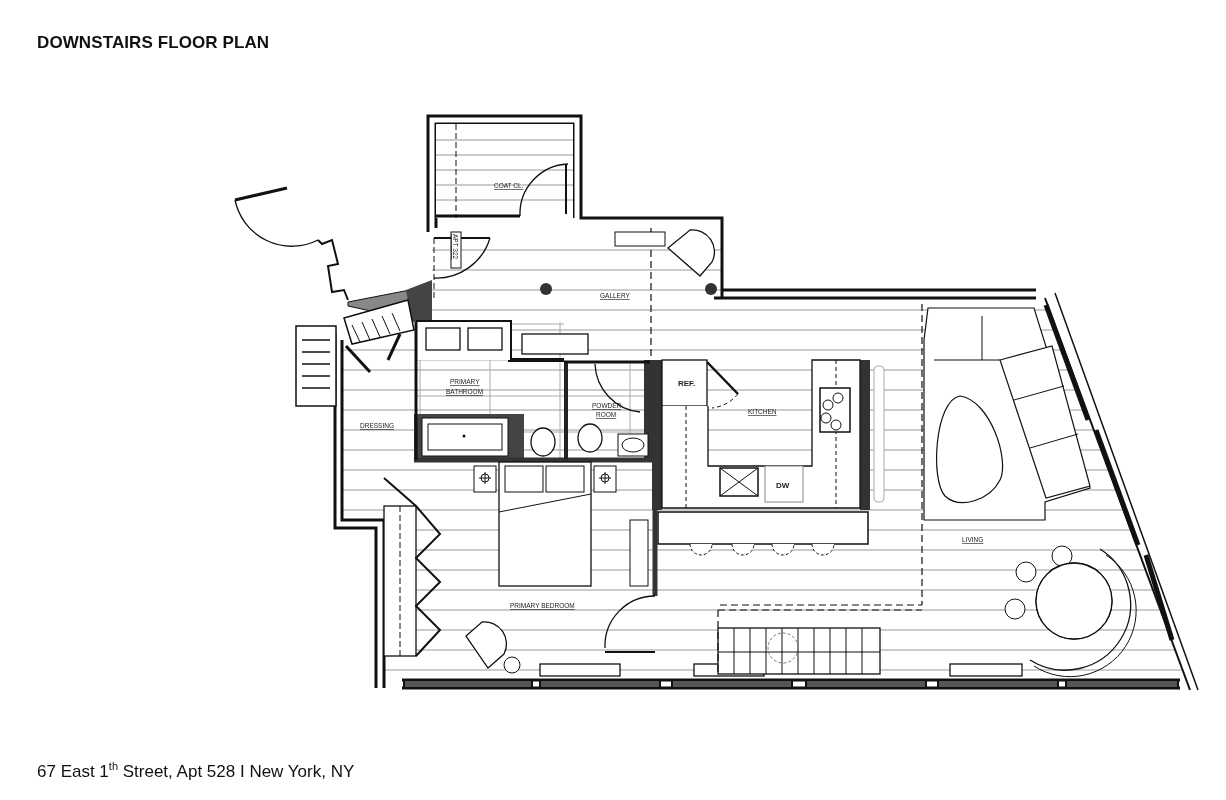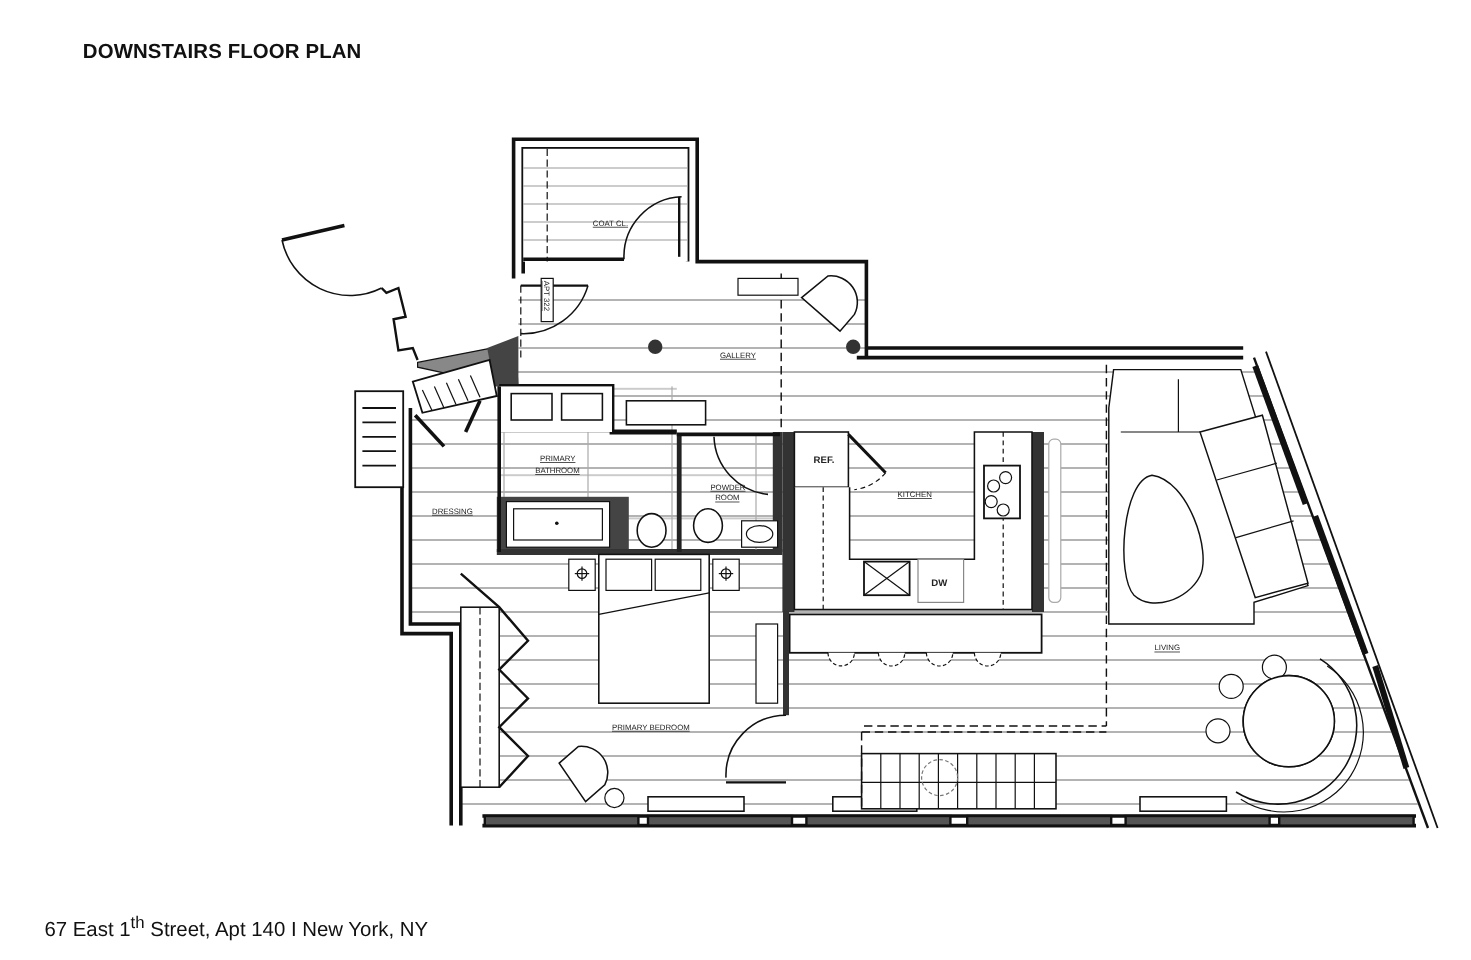--- a/index.html
+++ b/index.html
@@ -1,19 +1,19 @@
 <!DOCTYPE html>
 <html><head>
 <meta charset="utf-8">
 <style>
   html, body { margin:0; padding:0; background:#ffffff; }
   body { width:1226px; height:800px; position:relative; overflow:hidden; font-family:"Liberation Sans", sans-serif; color:#111; }
-  .title { position:absolute; left:37px; top:33px; font-size:17px; font-weight:bold; letter-spacing:0.1px;margin-left:32px; }
+  .title { position:absolute; left:37px; top:33px; font-size:17px; font-weight:bold; letter-spacing:0.1px; }
   .address { position:absolute; left:37px; top:760px; font-size:17px; }
-  .address sup { font-size:14px; }
+  .address sup { font-size:11px; }
   svg.plan { position:absolute; left:0; top:0; }
   .lbl { font-family:"Liberation Sans", sans-serif; font-size:6.5px; text-decoration:underline; fill:#222; }
   .lblb { font-family:"Liberation Sans", sans-serif; font-size:8px; font-weight:bold; fill:#222; }
 </style>
 </head>
 <body>
 
 <div class="title">DOWNSTAIRS FLOOR PLAN</div>
 
 <svg class="plan" width="1226" height="800" viewBox="0 0 1226 800" xmlns="http://www.w3.org/2000/svg">
@@ -253,14 +253,14 @@
         <line x1="846" y1="628" x2="846" y2="674"></line>
       <line x1="862" y1="628" x2="862" y2="674"></line>
     </g>
     <line x1="718" y1="610" x2="922" y2="610" stroke="#111" stroke-width="1.2" stroke-dasharray="7,4"></line>
     <line x1="718" y1="610" x2="718" y2="674" stroke="#111" stroke-width="1.2" stroke-dasharray="7,4"></line>
     <circle cx="783" cy="648" r="15" fill="none" stroke="#777" stroke-dasharray="3,2"></circle>
   </g>
 </svg>
 
 <div class="address">
-  <span>67 East 1</span><sup>th</sup><span> Street, Apt 140 I New York, NY</span>
+  <span>67 East 1</span><sup>th</sup><span> Street, Apt 528 I New York, NY</span>
 </div>
 
 </body></html>

